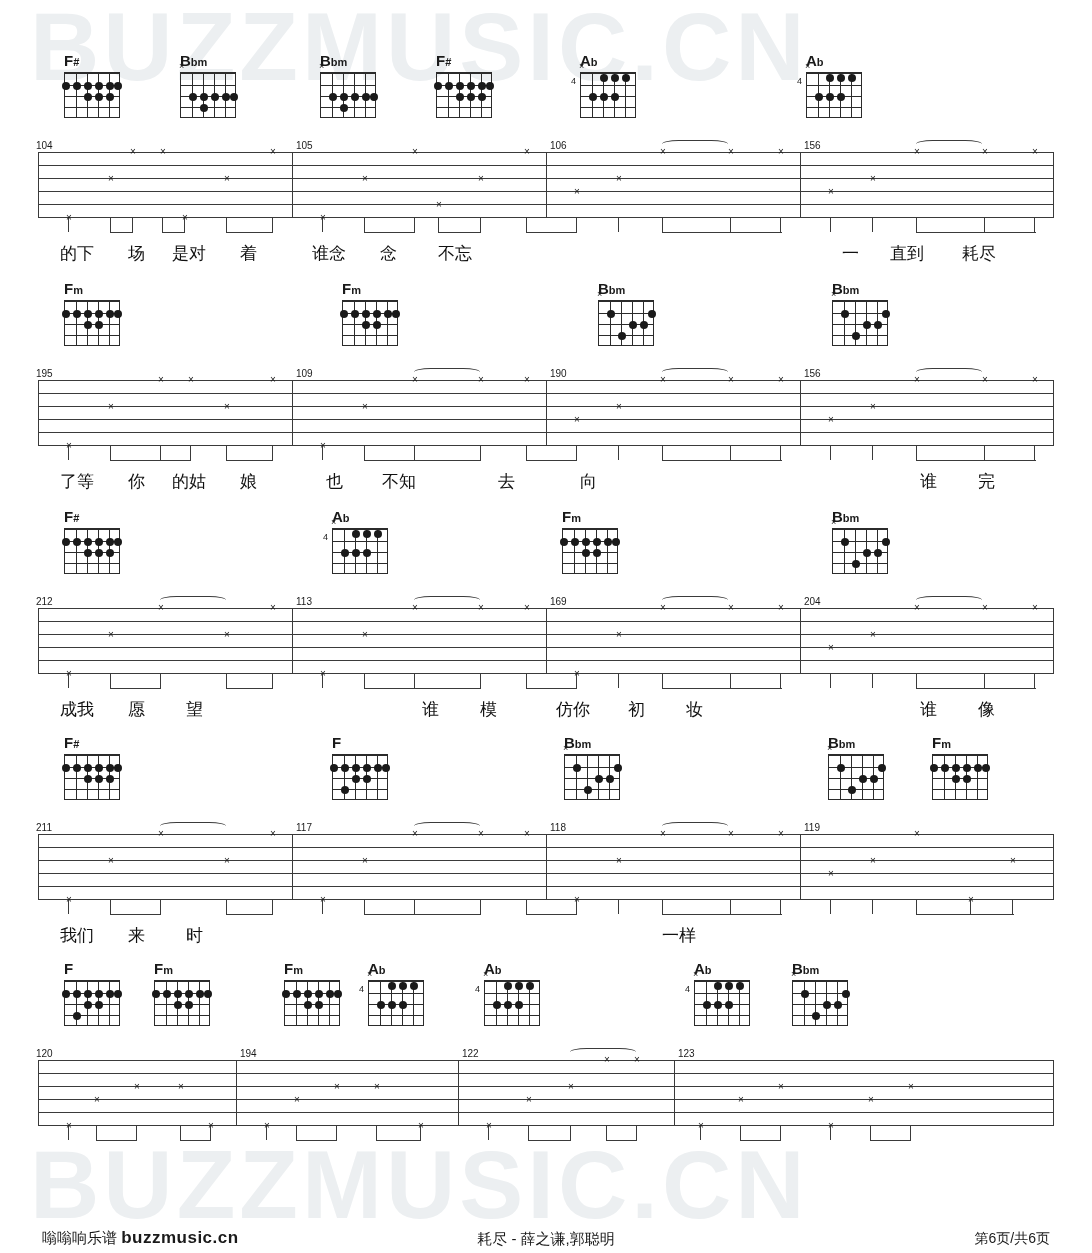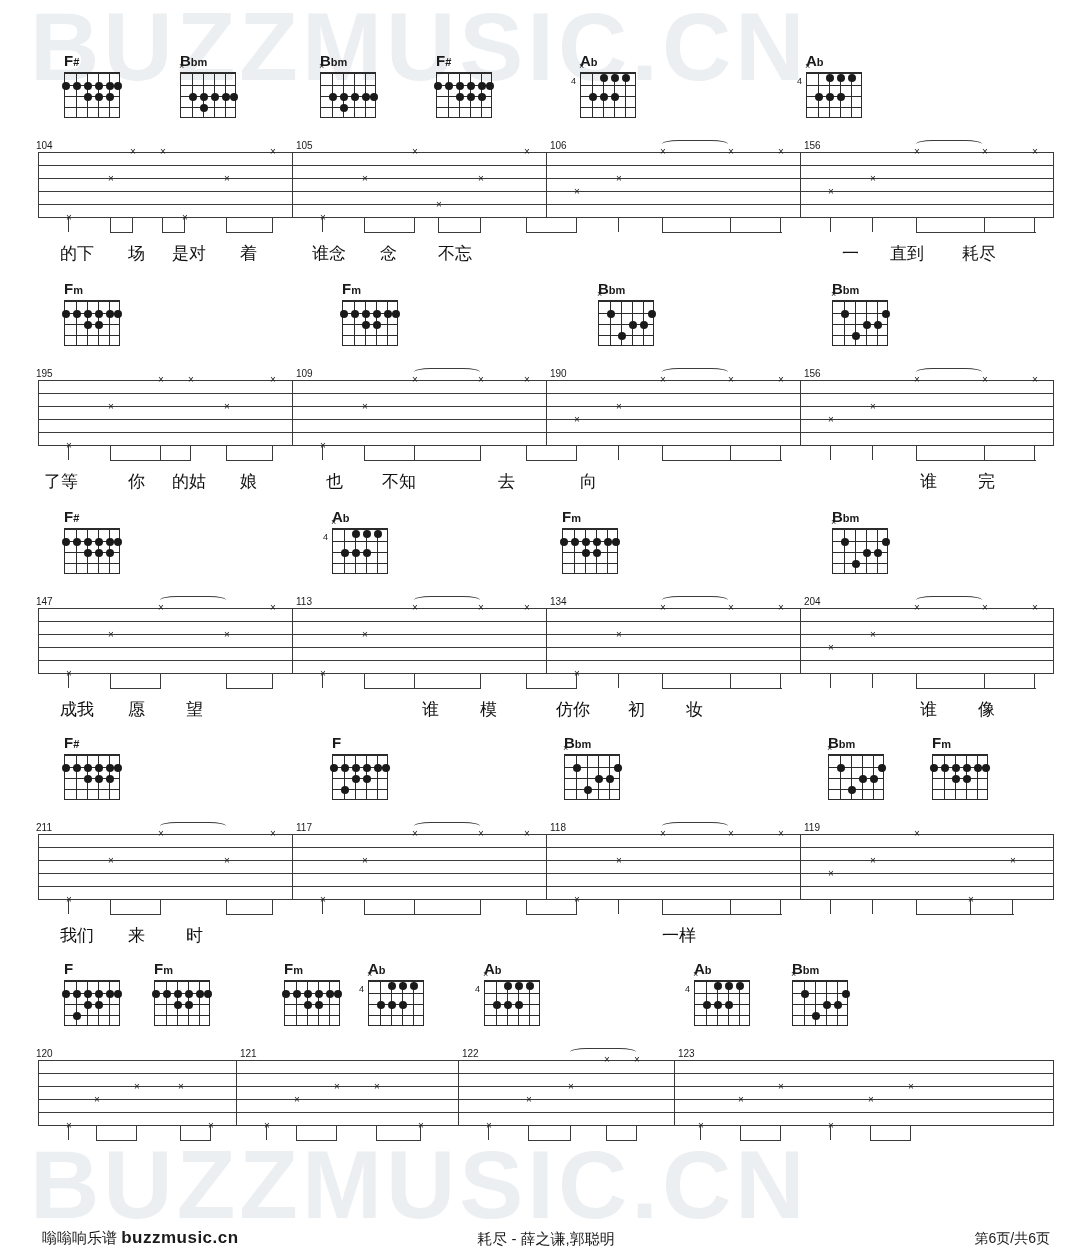--- a/index.html
+++ b/index.html
@@ -447,21 +447,21 @@
       <div class="stem" style="left:946px;top:66px;height:14px"></div>
       <div class="stem" style="left:996px;top:66px;height:14px"></div>
       <div class="beam" style="left:878px;top:80px;width:120px"></div>
 
       <div class="tie" style="left:376px;top:-12px;width:66px"></div>
       <div class="tie" style="left:624px;top:-12px;width:66px"></div>
       <div class="tie" style="left:878px;top:-12px;width:66px"></div>
     </div>
 
     <div class="lyrics" style="top:190px;">
-      <div class="ly" style="left:44px">了等</div>
+      <div class="ly" style="left:60px">了等</div>
       <div class="ly" style="left:128px">你</div>
       <div class="ly" style="left:172px">的姑</div>
       <div class="ly" style="left:240px">娘</div>
       <div class="ly" style="left:326px">也</div>
       <div class="ly" style="left:382px">不知</div>
       <div class="ly" style="left:498px">去</div>
       <div class="ly" style="left:580px">向</div>
       <div class="ly" style="left:920px">谁</div>
       <div class="ly" style="left:978px">完</div>
     </div>
@@ -558,23 +558,23 @@
         <div class="line" style="top:26px"></div>
         <div class="line" style="top:39px"></div>
         <div class="line" style="top:52px"></div>
         <div class="line" style="top:65px"></div>
       <div class="edge" style="left:0;height:66px"></div>
         <div class="edge" style="left:1015px;height:66px"></div>
       <div class="bar" style="left:254px;height:66px"></div>
         <div class="bar" style="left:508px;height:66px"></div>
         <div class="bar" style="left:762px;height:66px"></div>
 
-      <div class="measnum" style="left:-2px">147</div>
+      <div class="measnum" style="left:-2px">212</div>
       <div class="measnum" style="left:258px">113</div>
-      <div class="measnum" style="left:512px">134</div>
+      <div class="measnum" style="left:512px">169</div>
       <div class="measnum" style="left:766px">204</div>
 
       <div class="sx" style="left:28px;top:61px">×</div>
       <div class="sx" style="left:70px;top:22px">×</div>
       <div class="sx" style="left:120px;top:-5px">×</div>
       <div class="sx" style="left:186px;top:22px">×</div>
       <div class="sx" style="left:232px;top:-5px">×</div>
       <div class="sx" style="left:282px;top:61px">×</div>
       <div class="sx" style="left:324px;top:22px">×</div>
       <div class="sx" style="left:374px;top:-5px">×</div>
@@ -977,21 +977,21 @@
         <div class="line" style="top:39px"></div>
         <div class="line" style="top:52px"></div>
         <div class="line" style="top:65px"></div>
       <div class="edge" style="left:0;height:66px"></div>
         <div class="edge" style="left:1015px;height:66px"></div>
       <div class="bar" style="left:198px;height:66px"></div>
         <div class="bar" style="left:420px;height:66px"></div>
         <div class="bar" style="left:636px;height:66px"></div>
 
       <div class="measnum" style="left:-2px">120</div>
-      <div class="measnum" style="left:202px">121</div>
+      <div class="measnum" style="left:202px">194</div>
       <div class="measnum" style="left:424px">122</div>
       <div class="measnum" style="left:640px">123</div>
 
       <div class="sx" style="left:28px;top:61px">×</div>
       <div class="sx" style="left:56px;top:35px">×</div>
       <div class="sx" style="left:96px;top:22px">×</div>
       <div class="sx" style="left:140px;top:22px">×</div>
       <div class="sx" style="left:170px;top:61px">×</div>
       <div class="sx" style="left:226px;top:61px">×</div>
       <div class="sx" style="left:256px;top:35px">×</div>

